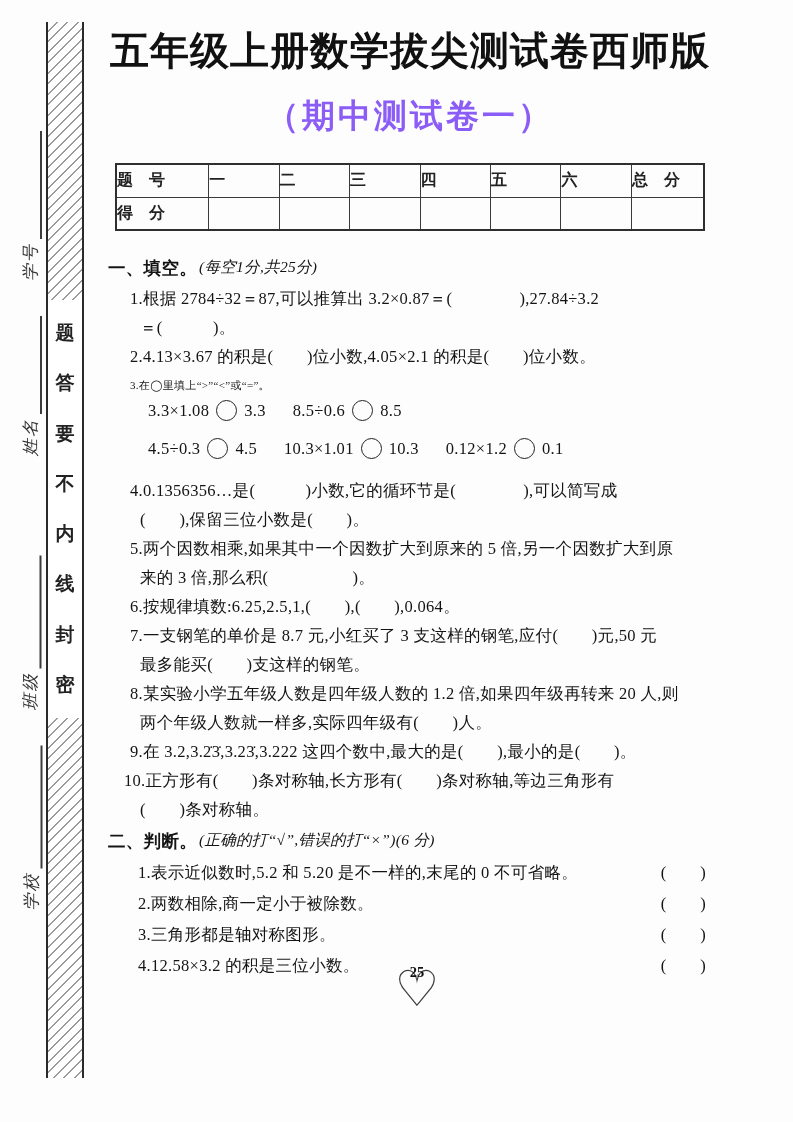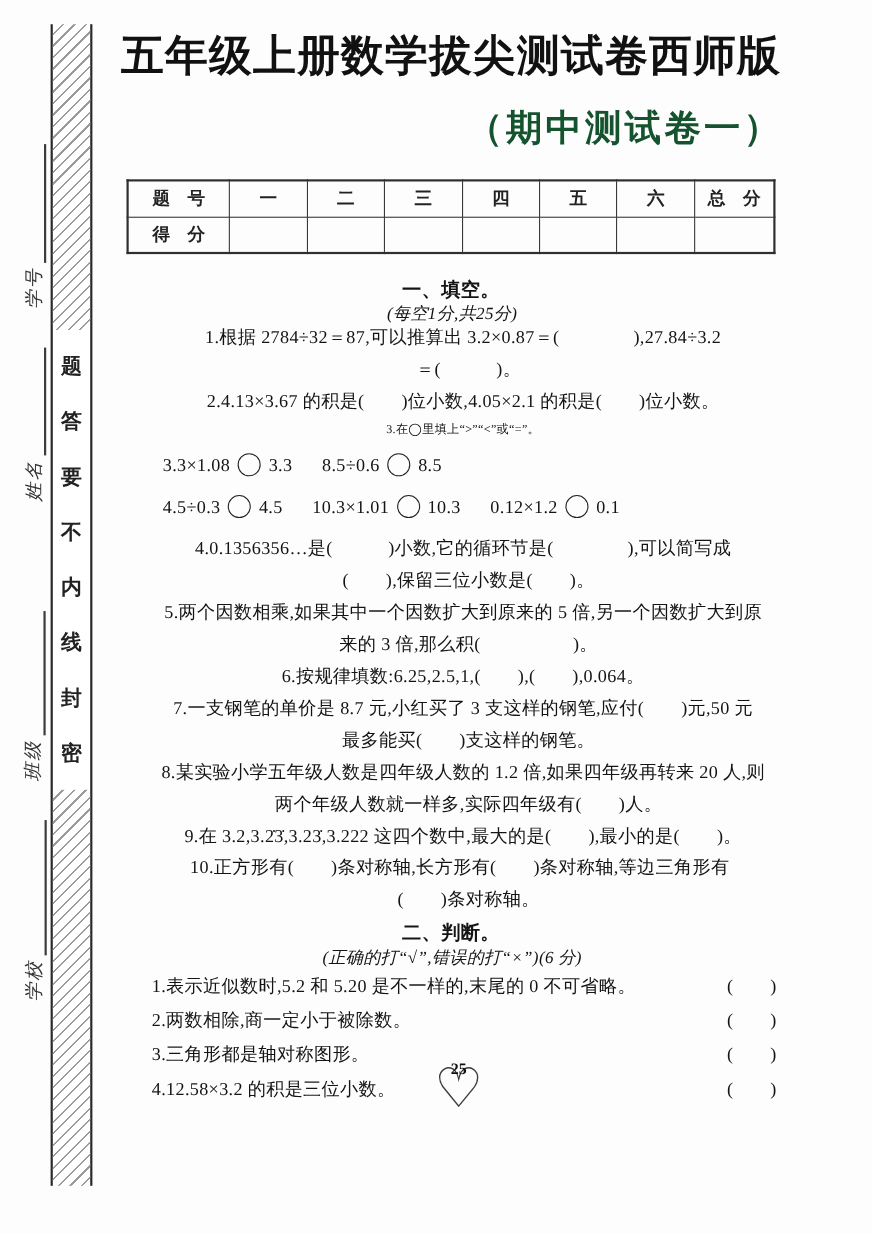--- a/index.html
+++ b/index.html
@@ -29,38 +29,38 @@
   .side-label .lbl { letter-spacing: 2px; padding-right: 4px; }
   .side-label .blank-line { flex: 1; border-bottom: 2px solid #3c3c3c; height: 18px; }
 
   
   .main { position: absolute; left: 108px; top: 24px; width: 604px; }
   .title {
     text-align: center; font-family: "Liberation Sans", sans-serif;
     font-weight: 900; font-size: 39px; letter-spacing: 1px; color: #111;
   }
   .subtitle {
-    margin-top: 16px; text-align: right; font-family: "Liberation Sans", sans-serif;
-    font-weight: 900; font-size: 33px; letter-spacing: 3px; color: #14532d;
+    margin-top: 16px; text-align: center; font-family: "Liberation Sans", sans-serif;
+    font-weight: 900; font-size: 33px; letter-spacing: 3px; color: #8b5cf6;
   }
 
   table.score {
     margin: 24px auto 0; width: 590px; border-collapse: collapse;
     border: 2px solid #2f2f2f; table-layout: fixed;
   }
   table.score td {
-    border: 1px solid #3a3a3a; height: 33px; text-align: center;
+    border: 1px solid #3a3a3a; height: 33px; 
     font-size: 16px; font-weight: bold; color: #222;
   }
   td.c-first { width: 92px; }
   td.c-num { width: 70px; }
   td.c-last { width: 72px; }
 
   .content { margin-top: 20px; font-size: 16.5px; letter-spacing: 0.3px; color: #141414; }
-  .line { min-height: 29px; display: flex; align-items: center; flex-direction: column; }
+  .line { min-height: 29px; display: flex; align-items: center; }
   .sec-head { min-height: 33px; }
   .sec-title { font-weight: bold; font-size: 17.5px; }
   .note { font-style: italic; font-size: 15.5px; padding-left: 2px; }
   .q   { padding-left: 22px; }
   .q10 { padding-left: 16px; }
   .qc  { padding-left: 32px; }
   .q3row { padding-left: 40px; min-height: 38px; display: flex; align-items: flex-start; gap: 27px; }
   .cmp { display: inline-flex; align-items: center; white-space: nowrap; }
   .cmp-circle {
     display: inline-block; width: 21px; height: 21px; border: 1.6px solid #222;

